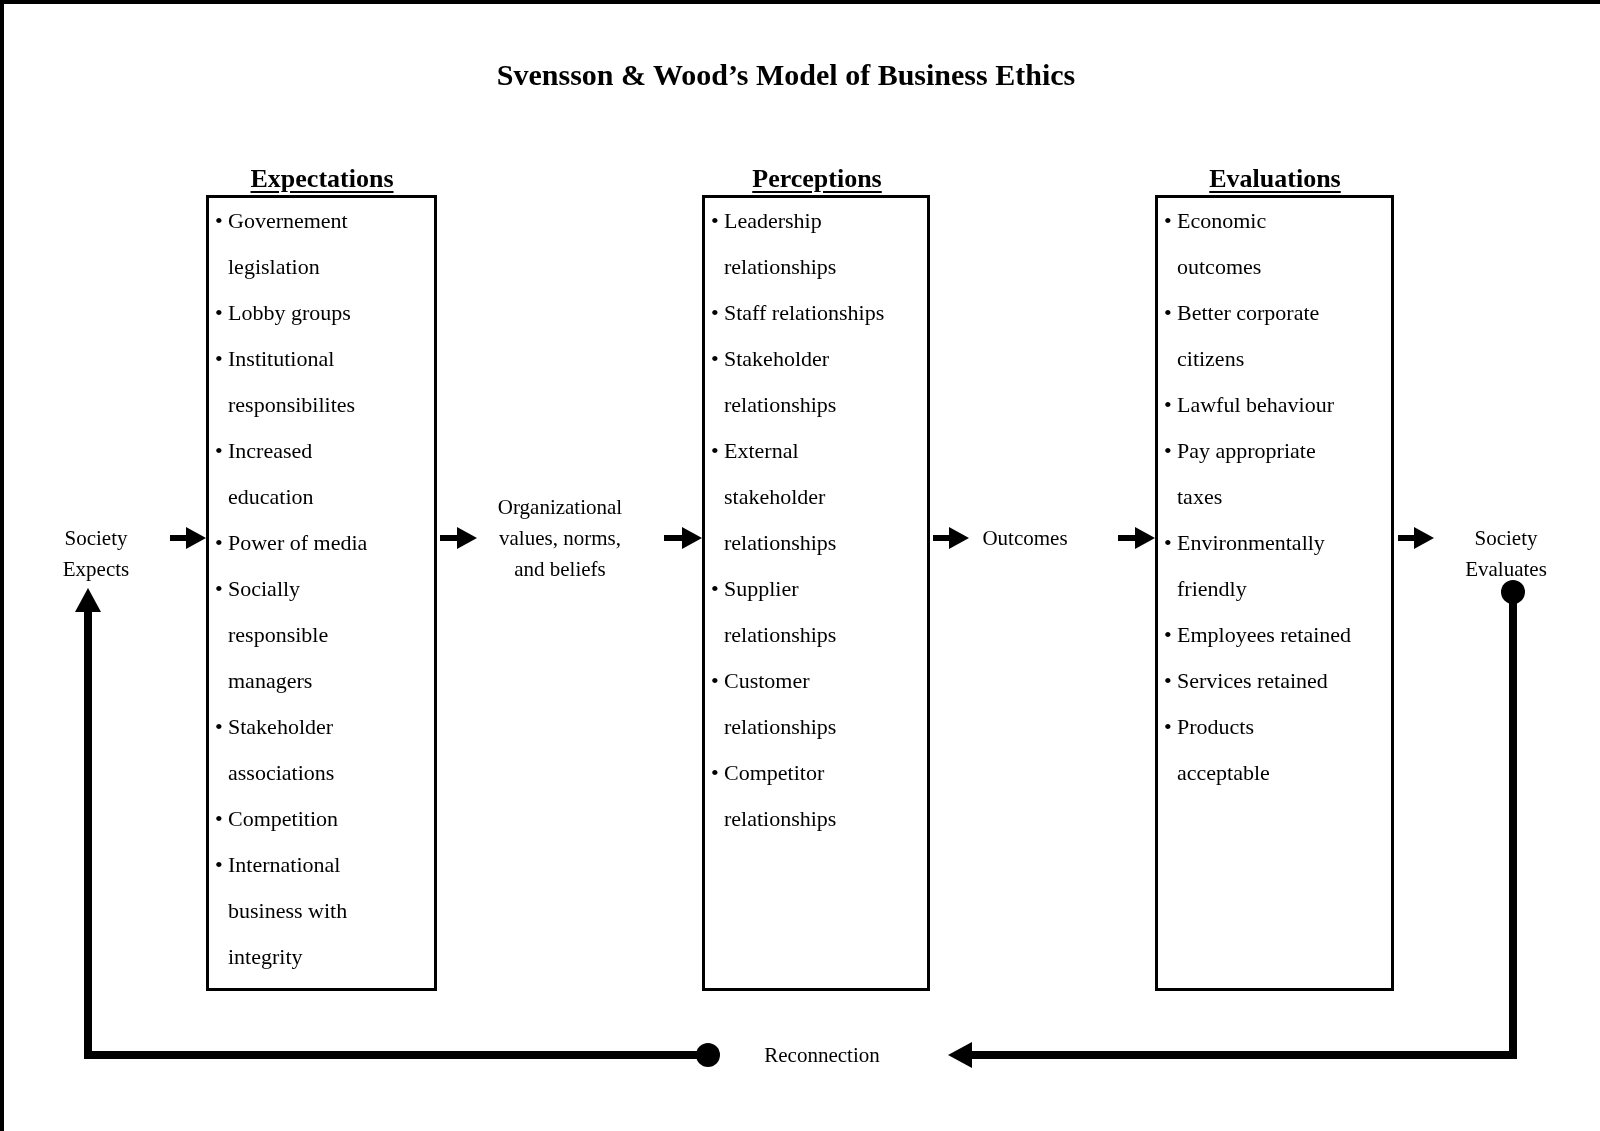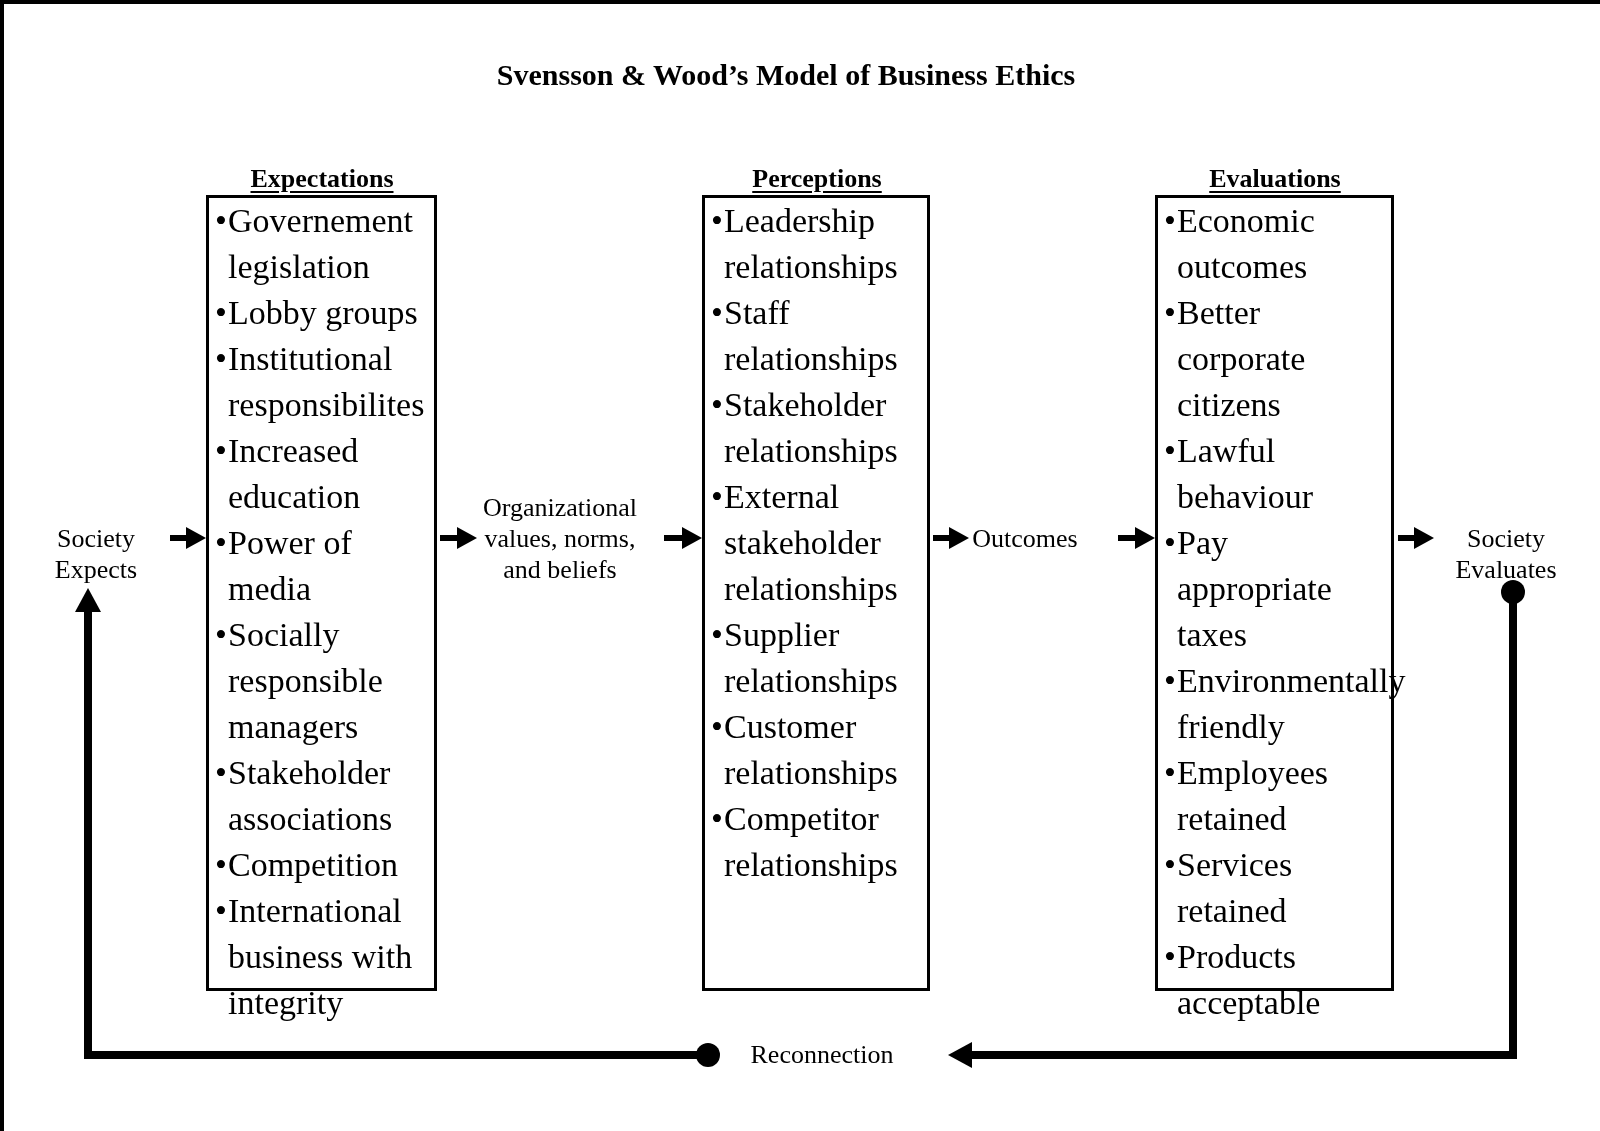--- a/index.html
+++ b/index.html
@@ -26,27 +26,27 @@
   .list-box {
     position:absolute; top:195px; height:796px; box-sizing:border-box;
     border:3px solid #000; background:#fff; padding-top:0;
   }
   .box-exp { left:206px; width:231px; }
   .box-per { left:702px; width:228px; }
   .box-eva { left:1155px; width:239px; }
   .list-box ul { margin:0; padding:0; list-style:none; }
   .list-box li {
     position:relative; padding-left:19px;
-    font-size:34px; line-height:46px; white-space:pre-line;
+    font-size:22px; line-height:46px; white-space:pre-line;
   }
   .list-box li::before { content:"\2022"; position:absolute; left:6px; top:0; }
 
   .flow-label {
     position:absolute; transform:translateX(-50%);
-    font-size:26px; line-height:31px; text-align:center; white-space:pre-line;
+    font-size:21px; line-height:31px; text-align:center; white-space:pre-line;
   }
   .lbl-society-expects  { left:96px;   top:523px; }
   .lbl-org              { left:560px;  top:492px; }
   .lbl-outcomes         { left:1025px; top:523px; }
   .lbl-society-evaluates{ left:1506px; top:523px; }
   .lbl-reconnection     { left:822px;  top:1039px; line-height:32px; }
 
   .arrow-r { position:absolute; height:22px; top:527px; }
   .arrow-r .shaft { position:absolute; left:0; right:16px; top:8px; height:6px; background:#000; }
   .arrow-r .head  { position:absolute; right:0; top:0; width:0; height:0;

